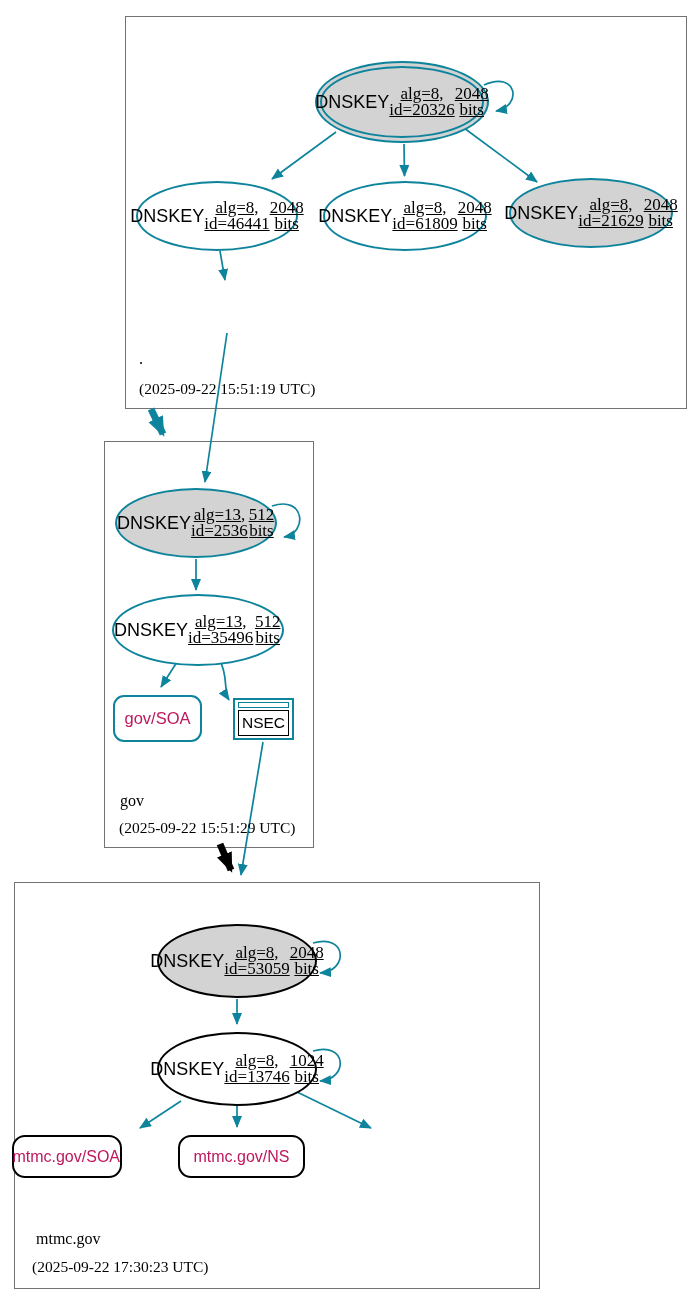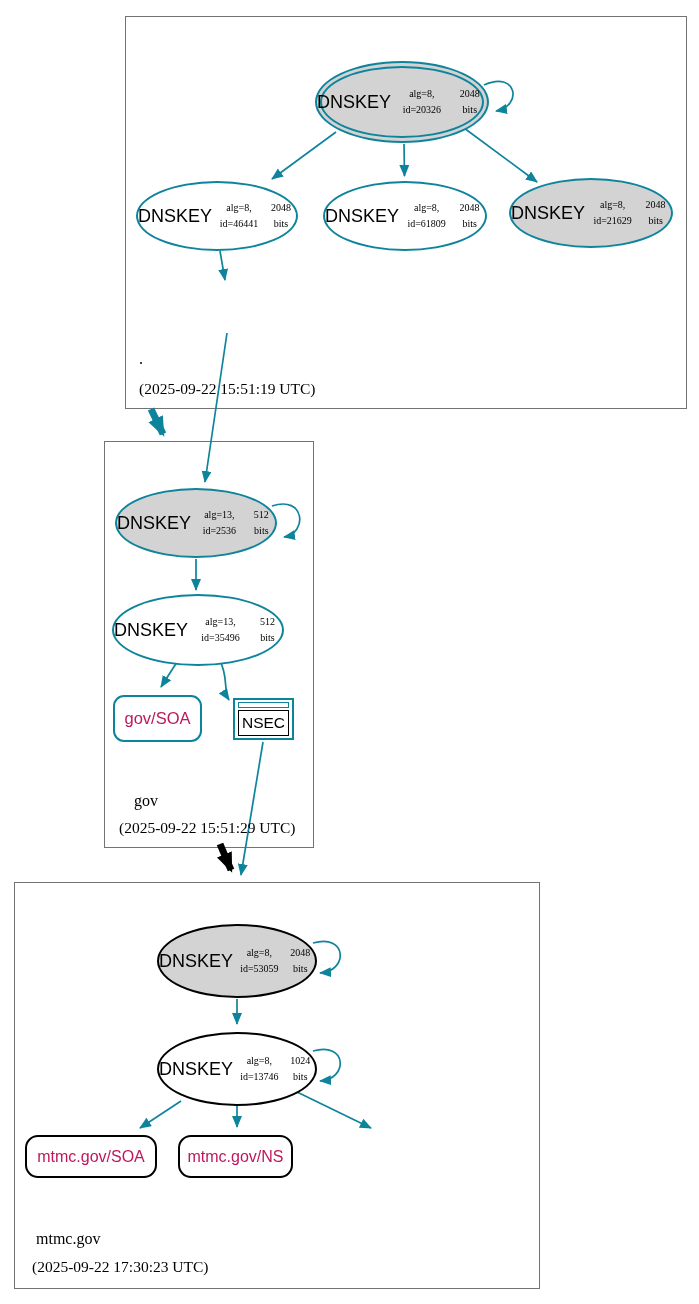--- a/index.html
+++ b/index.html
@@ -8,21 +8,21 @@
   .zone{position:absolute;border:1px solid #737373;box-sizing:border-box;background:transparent;}
   .edges{position:absolute;left:0;top:0;z-index:2;pointer-events:none;}
   .node{position:absolute;box-sizing:border-box;z-index:3;display:flex;align-items:center;
         justify-content:center;text-align:center;}
   .ellipse{border-radius:50%;background:#ffffff;border:2.2px solid var(--secure);}
   .ellipse.black{border:2.4px solid #000000;}
   .grayfill{background:var(--key_fill);}
   .inner-ring{position:absolute;inset:3px;border:2.2px solid var(--secure);border-radius:50%;}
   .node-text{position:relative;display:flex;flex-direction:row;align-items:center;}
   .title{font-family:"Liberation Sans",sans-serif;font-size:18px;line-height:20px;color:#000;}
-  .detail{font-family:"Liberation Serif",serif;font-size:10px;line-height:16.5px;color:#000;}
+  .detail{font-family:"Liberation Serif",serif;font-size:17px;line-height:16.5px;color:#000;text-decoration:underline;}
   .rrset{border:2.2px solid var(--secure);border-radius:11px;background:#fff;
          font-family:"Liberation Sans",sans-serif;font-size:16.5px;color:#be185d;}
   .rrset.black{border:2.4px solid #000;border-radius:13px;font-size:16px;}
   .nsec-node{position:absolute;z-index:3;box-sizing:border-box;border:2.6px solid var(--secure);
              background:#fff;padding:2px 3px;display:flex;flex-direction:column;gap:2px;}
   .nsec-bar{border:1.6px solid var(--secure);height:6px;box-sizing:border-box;}
   .nsec-cell{border:1.4px solid #000;flex:1;display:flex;align-items:center;justify-content:center;
              font-family:"Liberation Sans",sans-serif;font-size:15.5px;color:#000;box-sizing:border-box;}
   .zone-label{position:absolute;z-index:4;color:#000;font-family:"Liberation Serif",serif;
               font-size:16px;white-space:nowrap;}
@@ -130,44 +130,44 @@
     <span>gov/SOA</span>
   </div>
 
   <div class="nsec-node" style="left:233px;top:698px;width:61px;height:42px;">
     <div class="nsec-bar"></div>
     <div class="nsec-cell">
       <span>NSEC</span>
     </div>
   </div>
 
-  <span class="zone-label" style="left:134px;top:792px;text-align:right;">gov</span>
+  <span class="zone-label" style="left:120px;top:792px;text-align:right;">gov</span>
   <span class="zone-ts" style="left:119px;top:819px;">(2025-09-22 15:51:29 UTC)</span>
 
   <div class="node ellipse black grayfill" style="left:157px;top:924px;width:160px;height:74px;">
     <div class="node-text">
       <span class="title">DNSKEY</span>
       <span class="detail">alg=8, id=53059</span>
       <span class="detail">2048 bits</span>
     </div>
   </div>
 
   <div class="node ellipse black" style="left:157px;top:1032px;width:160px;height:74px;">
     <div class="node-text">
       <span class="title">DNSKEY</span>
       <span class="detail">alg=8, id=13746</span>
       <span class="detail">1024 bits</span>
     </div>
   </div>
 
-  <div class="node rrset black" style="left:25px;top:1135px;width:132px;height:43px;">
+  <div class="node rrset black" style="left:12px;top:1135px;width:110px;height:43px;justify-content:flex-end;">
     <span>mtmc.gov/SOA</span>
   </div>
 
-  <div class="node rrset black" style="left:178px;top:1135px;width:115px;height:43px;">
+  <div class="node rrset black" style="left:178px;top:1135px;width:127px;height:43px;">
     <span>mtmc.gov/NS</span>
   </div>
 
 
   <span class="zone-label" style="left:36px;top:1230px;">mtmc.gov</span>
   <span class="zone-ts" style="left:32px;top:1258px;">(2025-09-22 17:30:23 UTC)</span>
 
 </div>
 
 </body></html>

